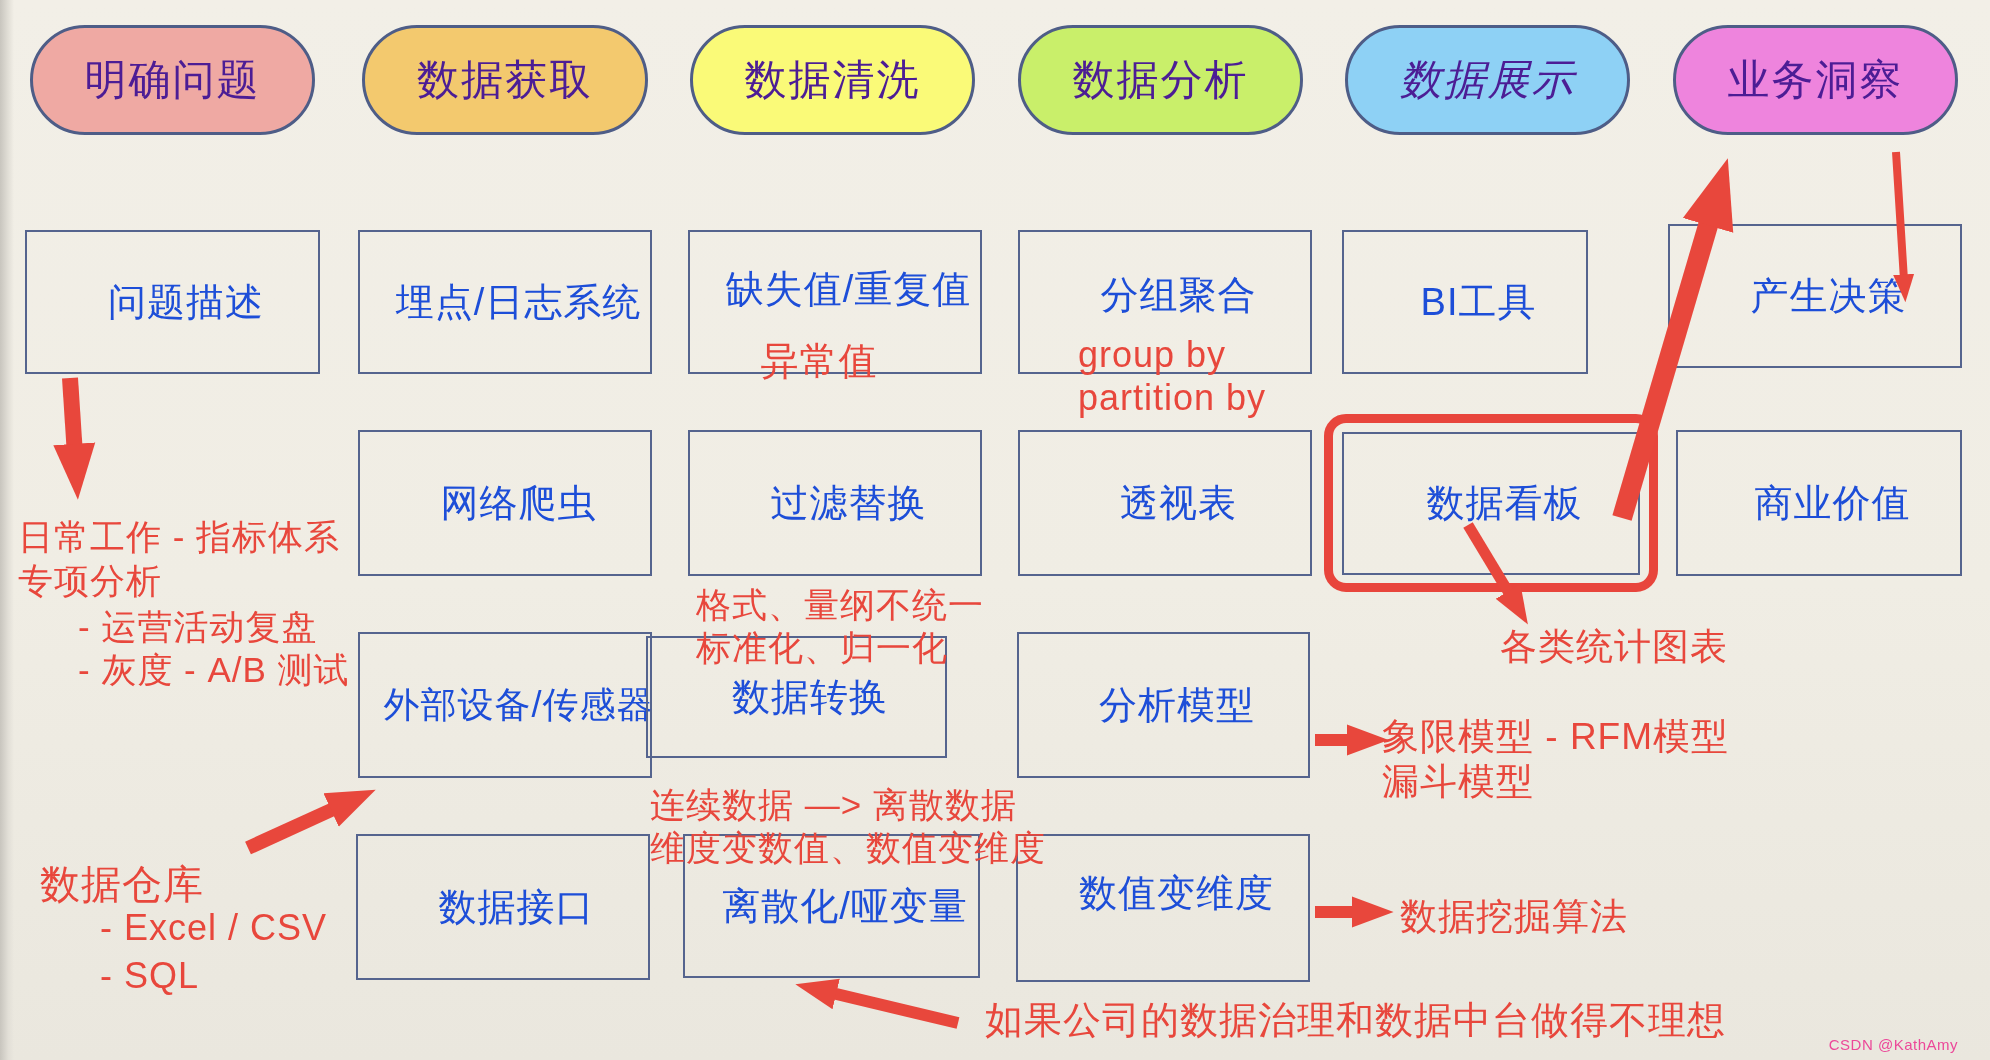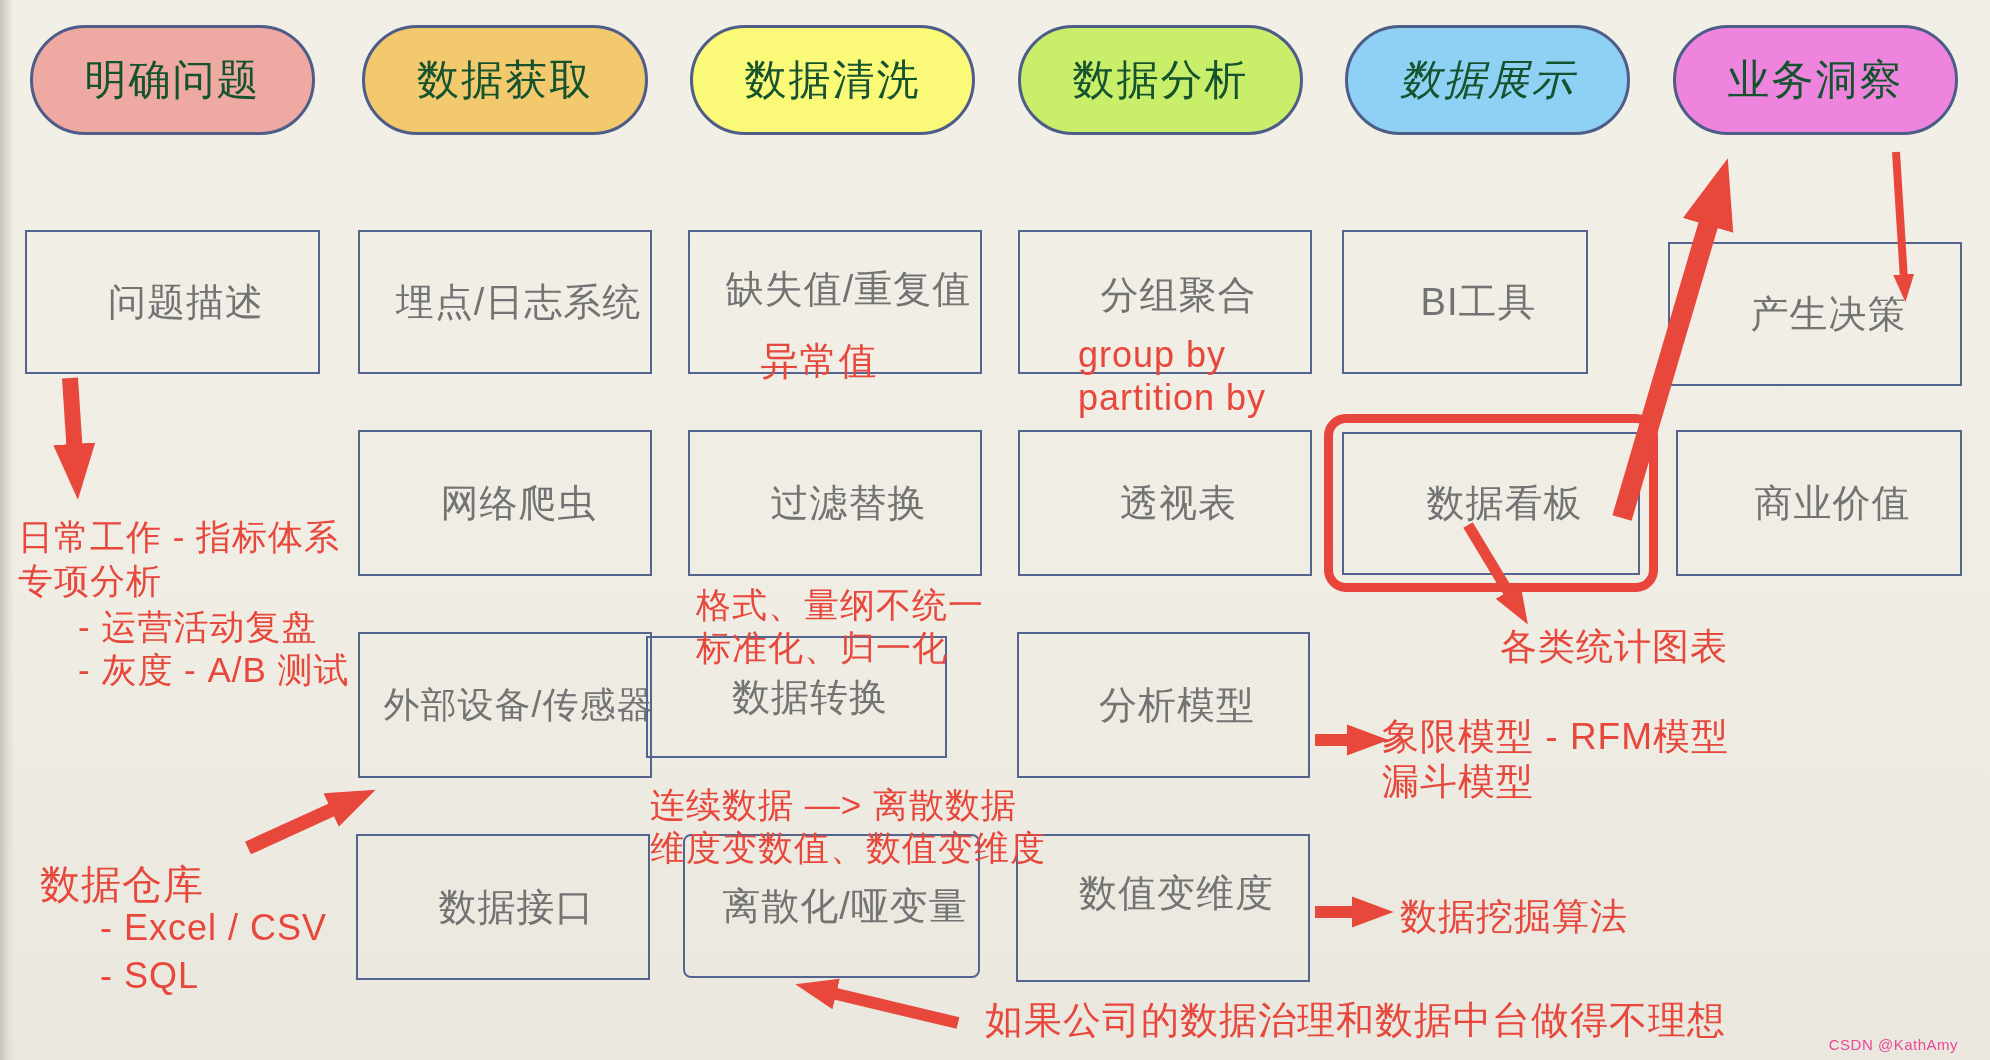--- a/index.html
+++ b/index.html
@@ -8,26 +8,26 @@
     font-family:"Liberation Sans","DejaVu Sans",sans-serif;
     background:linear-gradient(180deg,#f2efe7 0%,#f0ede4 55%,#eae7de 100%);
   }
   .edge-strip{
     position:absolute;left:0;top:0;width:14px;height:100%;
     background:linear-gradient(90deg,#c8c5be 0%,#e2dfd7 60%,rgba(226,223,215,0) 100%);
   }
   .pill{
     position:absolute;top:25px;height:110px;border:3px solid #4e5d87;border-radius:58px;
     display:flex;align-items:center;justify-content:center;
-    font-size:42px;font-weight:500;color:#14532d;letter-spacing:2px;box-sizing:border-box;
+    font-size:42px;font-weight:500;color:#4c1d95;letter-spacing:2px;box-sizing:border-box;
   }
   .box{
     position:absolute;border:2.5px solid #55648e;background:transparent;box-sizing:border-box;
     display:flex;align-items:center;justify-content:center;
-    font-size:38px;color:#737373;letter-spacing:1px;white-space:nowrap;padding-left:27px;
+    font-size:38px;color:#1d4ed8;letter-spacing:1px;white-space:nowrap;padding-left:27px;
   }
   .box.small{font-size:36px;}
   .ann{
     position:absolute;color:#e8473c;white-space:nowrap;letter-spacing:1px;font-weight:500;
   }
   .highlight-rect{
     position:absolute;left:1324px;top:414px;width:334px;height:178px;
     border:9px solid #e8453c;border-radius:22px;box-sizing:border-box;
   }
   svg.arrows{position:absolute;left:0;top:0;z-index:6;pointer-events:none;}
@@ -65,21 +65,21 @@
   </div>
 <div class="box" style="left:688px;top:230px;width:294px;height:144px;align-items:flex-start;">
     <span style="margin-top:32px;">缺失值/重复值</span>
   </div>
 <div class="box" style="left:1018px;top:230px;width:294px;height:144px;align-items:flex-start;">
     <span style="margin-top:38px;">分组聚合</span>
   </div>
 <div class="box" style="left:1342px;top:230px;width:246px;height:144px;">
     <span>BI工具</span>
   </div>
-<div class="box" style="left:1668px;top:242px;width:294px;height:144px;">
+<div class="box" style="left:1668px;top:224px;width:294px;height:144px;">
     <span>产生决策</span>
   </div>
 
 <div class="box" style="left:358px;top:430px;width:294px;height:146px;">
     <span>网络爬虫</span>
   </div>
 <div class="box" style="left:688px;top:430px;width:294px;height:146px;">
     <span>过滤替换</span>
   </div>
 <div class="box" style="left:1018px;top:430px;width:294px;height:146px;">
@@ -100,21 +100,21 @@
 <div class="box" style="left:646px;top:636px;width:301px;height:122px;">
     <span>数据转换</span>
   </div>
 <div class="box" style="left:1017px;top:632px;width:293px;height:146px;">
     <span>分析模型</span>
   </div>
 
 <div class="box" style="left:356px;top:834px;width:294px;height:146px;">
     <span>数据接口</span>
   </div>
-<div class="box" style="left:683px;top:834px;width:297px;height:144px;border-radius:8px;">
+<div class="box" style="left:683px;top:834px;width:297px;height:144px;">
     <span>离散化/哑变量</span>
   </div>
 <div class="box" style="left:1016px;top:834px;width:294px;height:148px;align-items:flex-start;">
     <span style="margin-top:32px;">数值变维度</span>
   </div>
 
 <div class="ann" style="left:688px;top:336px;width:262px;text-align:center;font-size:38px;font-family:Liberation Serif, serif;">异常值</div>
 <div class="ann" style="left:1078px;top:334px;font-size:36px;">group by</div>
 <div class="ann" style="left:1078px;top:377px;font-size:36px;">partition by</div>
 

